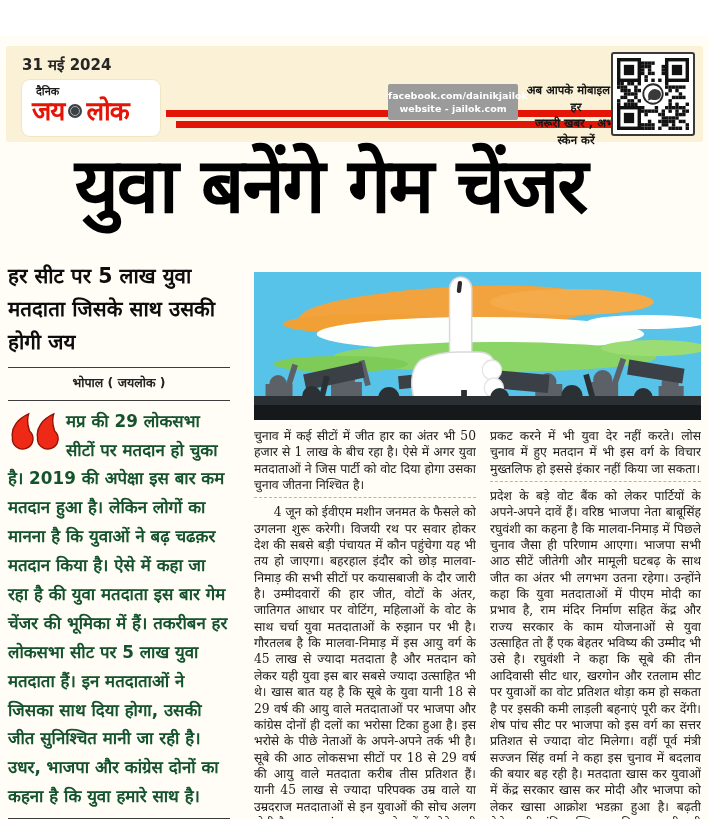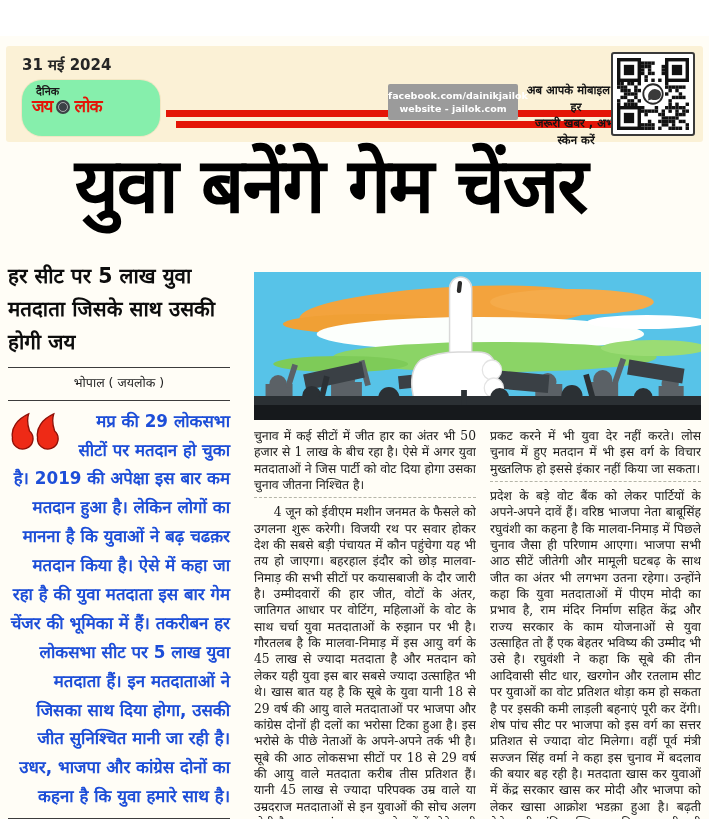--- a/index.html
+++ b/index.html
@@ -10,25 +10,25 @@
     color:#151515;
     margin-top:36px;
   }
   
   .masthead{
     position:absolute;left:6px;top:10px;right:6px;height:96px;
     background:var(--header_bg,#fbf1d6);border-radius:3px;
   }
   .date{position:absolute;left:16px;top:8px;font-size:15px;font-weight:bold;color:#262626;}
   .logo-box{
-    position:absolute;left:16px;top:34px;width:138px;height:56px;background:#86efac;
-    border-radius:20px;box-shadow:0 0 0 1px #f1e6c4;padding:3px 10px;box-sizing:border-box;
+    position:absolute;left:16px;top:34px;width:138px;height:56px;background:#ffffff;
+    border-radius:8px;box-shadow:0 0 0 1px #f1e6c4;padding:3px 10px;box-sizing:border-box;
   }
   .logo-tagline{font-size:11px;font-weight:bold;color:#1b1b1b;margin-left:4px;}
-  .logo-name{display:flex;align-items:center;gap:4px;font-size:17px;font-weight:800;
+  .logo-name{display:flex;align-items:center;gap:4px;font-size:26px;font-weight:800;
     color:var(--brand_red,#e41507);letter-spacing:-1px;line-height:1;}
   .globe{width:14px;height:14px;border-radius:50%;background:#3c4146;position:relative;flex:0 0 auto;}
   .globe:before{content:"";position:absolute;inset:2px;border-radius:50%;
     border:1px solid rgba(255,255,255,.55);}
   .redbars{position:absolute;left:160px;right:92px;top:64px;}
   .redbar{height:7px;background:var(--brand_red,#e41507);margin-bottom:4px;}
   .redbar.b2{margin-left:10px;}
   .social-box{
     position:absolute;left:382px;top:38px;width:130px;height:36px;background:#9b9b9b;
     color:#fff;font-size:9.5px;font-weight:bold;text-align:center;
@@ -43,23 +43,23 @@
     position:absolute;left:0;top:102px;width:661px;text-align:center;
     font-size:76px;font-weight:800;letter-spacing:-2px;line-height:1.25;color:#000;
     white-space:nowrap;
   }
   
   .content{position:absolute;left:8px;top:220px;width:693px;height:596px;display:flex;gap:24px;}
   .col-left{width:222px;flex:0 0 auto;}
   .col-rest{flex:1;display:flex;flex-direction:column;}
   .subhead{font-size:20.5px;font-weight:800;line-height:1.62;color:#0d0d0d;margin-top:4px;}
   .rule{border:0;border-top:1.5px solid #3c3c3c;margin:7px 0 4px 0;}
-  .byline{text-align:center;font-size:12.5px;font-weight:normal;color:#222;padding:2px 0;}
+  .byline{text-align:center;font-size:12.5px;font-weight:bold;color:#222;padding:2px 0;}
   .lead{
-    font-size:16.8px;font-weight:bold;line-height:1.72;text-align:right;color:#1d4ed8;margin-top:6px;
+    font-size:16.8px;font-weight:bold;line-height:1.72;color:#14532d;margin-top:6px;
   }
   .quote-ic{float:left;width:52px;height:40px;margin:4px 6px 2px 0;}
   .bodytext{
     font-size:12.3px;line-height:1.33;text-align:justify;color:#1c1c1c;
     font-family:"DejaVu Serif","Liberation Serif",serif;
   }
   .indent{text-indent:1.6em;}
   .col-left .bodytext{margin-top:6px;}
   
   .illus{width:100%;height:148px;margin-top:16px;flex:0 0 auto;display:block;}

